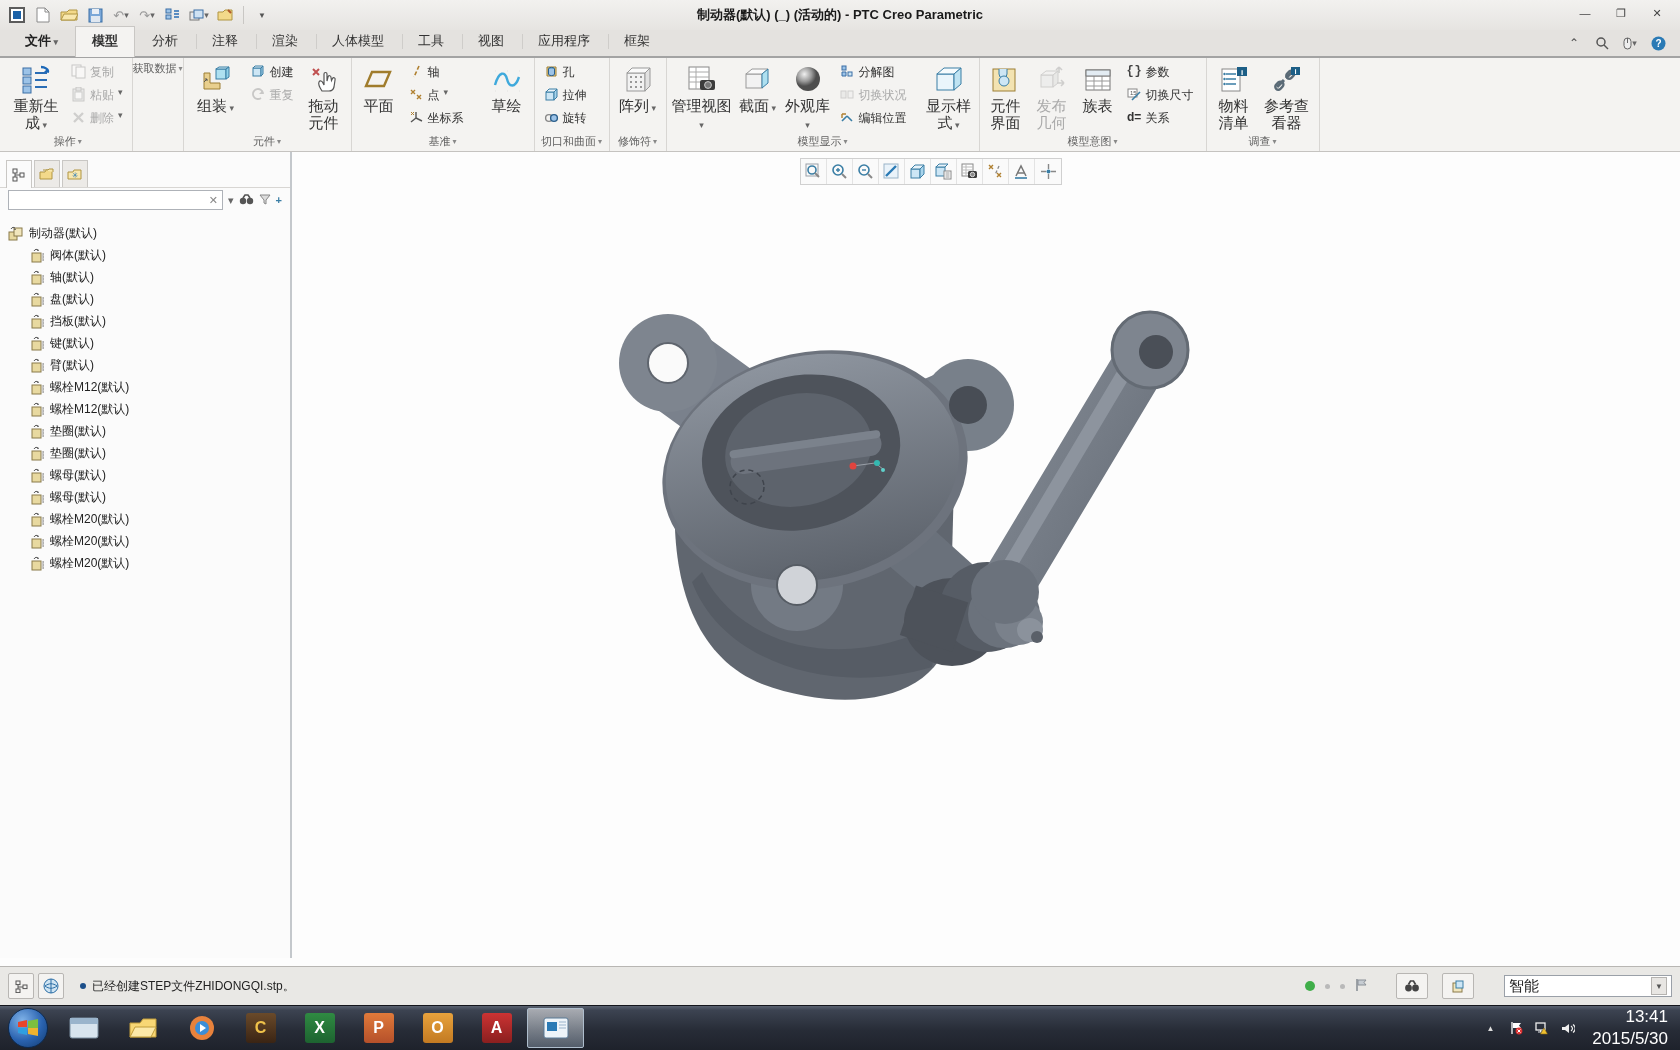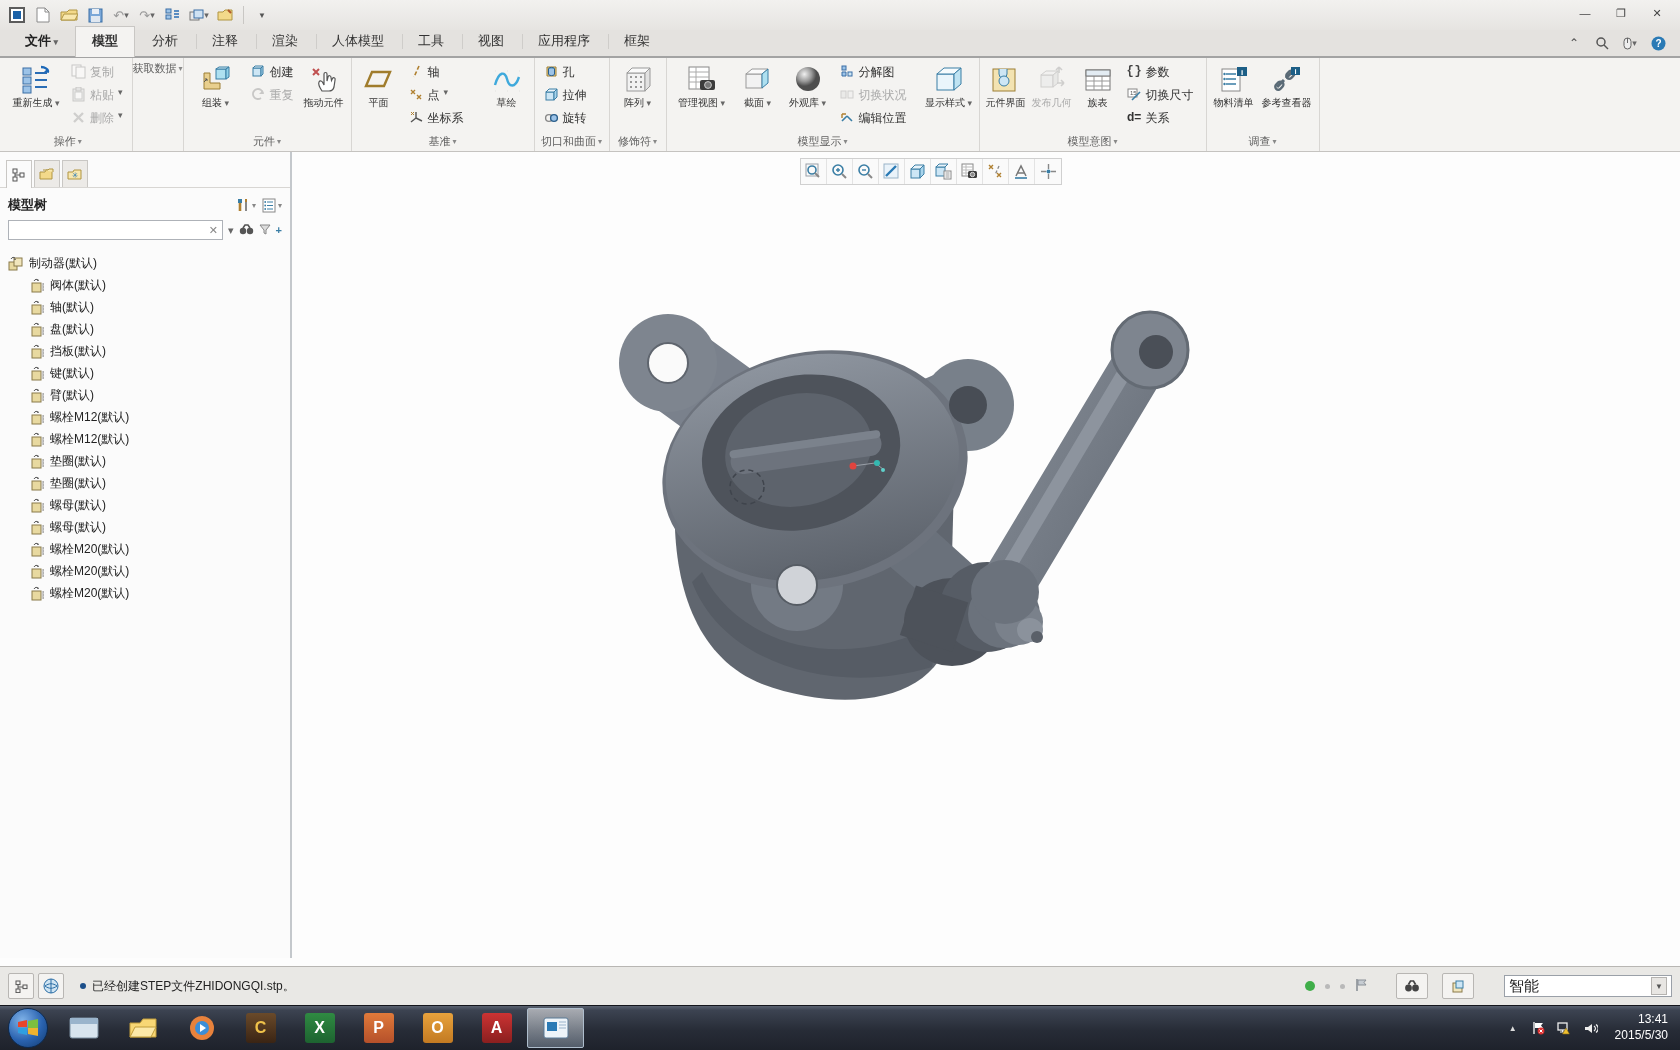--- a/index.html
+++ b/index.html
@@ -49,21 +49,21 @@
     font-size:11px; color:#5f5f5f; }
   .grp-label::after { content:" ▾"; font-size:8px; color:#888; margin-left:2px; }
   .btn-big { width:56px; display:flex; flex-direction:column; align-items:center;
     justify-content:flex-start; gap:2px; padding-top:3px; border:1px solid transparent;
     border-radius:2px; text-align:center; line-height:1.15; }
   .col { display:flex; flex-direction:column; justify-content:flex-start; gap:1px; padding-top:2px; }
   .btn-sm { height:22px; display:flex; align-items:flex-start; gap:4px; padding:0 4px;
     border:1px solid transparent; border-radius:2px; white-space:nowrap; }
   .disabled { color:#aaa; }
   .disabled .ic, .disabled svg { opacity:.4; filter:grayscale(1); }
-  .blabel { font-size:10px; }
+  .blabel { font-size:15px; }
   .ic32 { width:30px; height:30px; }
   .ic14 { width:15px; height:15px; }
 
   
   .main { position:absolute; left:0; top:152px; width:100%; height:814px; background:#fdfdfd; }
   .tree-panel { position:absolute; left:0; top:0; width:292px; height:806px;
     background:#fbfbfb; border-right:2px solid #c4c8cc; }
   .acc-tabs { display:flex; gap:2px; padding:8px 0 0 6px; height:36px;
     border-bottom:1px solid #d8d6d3; }
   .acc-tab { width:26px; height:27px; border:1px solid #c9c7c4; border-bottom:none;
@@ -122,21 +122,21 @@
     border:1px solid #0d2a50; position:relative; flex:none; }
   .orbflag { position:absolute; left:9px; top:10px; width:20px; height:18px; }
   .tb-item { width:57px; height:40px; display:flex; align-items:center; justify-content:center;
     border-radius:2px; margin:0 1px; }
   .tb-item.active { background:linear-gradient(rgba(255,255,255,.55),rgba(180,200,220,.35));
     border:1px solid #aebdcc; }
   .tbi { width:30px; height:30px; border-radius:3px; display:flex; align-items:center;
     justify-content:center; font-weight:bold; font-size:16px; color:#fff; }
   .tray { margin-left:auto; display:flex; align-items:center; gap:10px; padding-right:12px;
     color:#eee; }
-  .clock { text-align:right; font-size:12px; color:#fff; line-height:1.3; padding-left:6px; }
+  .clock { text-align:right; font-size:17px; color:#fff; line-height:1.3; padding-left:6px; }
   .tray-ic { display:flex; align-items:center; justify-content:center; width:16px; }
 </style>
 </head>
 <body>
 
 <div class="app">
 
   <div class="titlebar">
     <div class="qat">
       <span class="qbtn">
@@ -178,20 +178,21 @@
         </span>
       <span class="qbtn">
         <svg width="16" height="14">
             <path d="M1 4h5l2-2h7v10H1z" fill="#f3d98a" stroke="#b09542"></path>
             <path d="M11 2l3 3" stroke="#b05a2a" stroke-width="2"></path>
           </svg>
         </span>
       <span class="qsep"></span>
       <span class="qbtn" style="font-size:8px">▼</span>
     </div>
+    <div class="title-text">制动器(默认) (_) (活动的) - PTC Creo Parametric</div>
     <div class="win-controls">
       <span class="wbtn">—</span>
       <span class="wbtn">❐</span>
       <span class="wbtn">✕</span>
     </div>
   </div>
 
   <div class="tabrow">
     <div class="tab filetab caret-after" style="margin-left:8px;font-weight:bold">文件</div>
     <div class="tab active">模型</div>
@@ -591,42 +592,20 @@
               <path d="M1 4h5l1-2h6v9H1z" fill="#f3d98a" stroke="#b09542"></path>
               <path d="M4 2h5l1-1h4v3" fill="#f8e7ae" stroke="#b09542"></path>
             </svg>
         </div>
         <div class="acc-tab">
           <svg width="16" height="13">
               <path d="M1 4h5l1-2h7v9H1z" fill="#f8e7ae" stroke="#b09542"></path>
               <text x="8" y="9.5" font-size="8" fill="#2a7ab5" text-anchor="middle">✳</text>
             </svg>
         </div>
-      </div>
-      <div class="tree-head">
-        <span class="tree-title">模型树</span>
-        <span class="tree-head-icons">
-          <span class="thi">
-            <svg width="14" height="15">
-                <path d="M4 2v11" stroke="#b08030" stroke-width="2.6"></path>
-                <rect x="2" y="1" width="4" height="4" fill="#3a7ea5"></rect>
-                <path d="M10 2v11" stroke="#888" stroke-width="2"></path>
-                <path d="M9 1h2v3H9z" fill="#b08030"></path>
-              </svg>
-            </span>
-          <span class="thi">
-            <svg width="14" height="15">
-                <rect x="1" y="1" width="12" height="13" fill="#fff" stroke="#888"></rect>
-                <path d="M5 4h6M5 7.5h6M5 11h6" stroke="#3a7ea5"></path>
-                <circle cx="3.2" cy="4" r=".9" fill="#3a7ea5"></circle>
-                <circle cx="3.2" cy="7.5" r=".9" fill="#3a7ea5"></circle>
-                <circle cx="3.2" cy="11" r=".9" fill="#3a7ea5"></circle>
-              </svg>
-            </span>
-        </span>
       </div>
       <div class="search-row">
         <span class="search-box">
           <input class="search-input" type="text" value="" style="">
           <span class="clear-x">✕</span>
         </span>
         <span class="sr-ic">▾</span>
         <span class="sr-ic">
           <svg width="15" height="11">
               <circle cx="4" cy="7" r="3.2" fill="#555"></circle>

